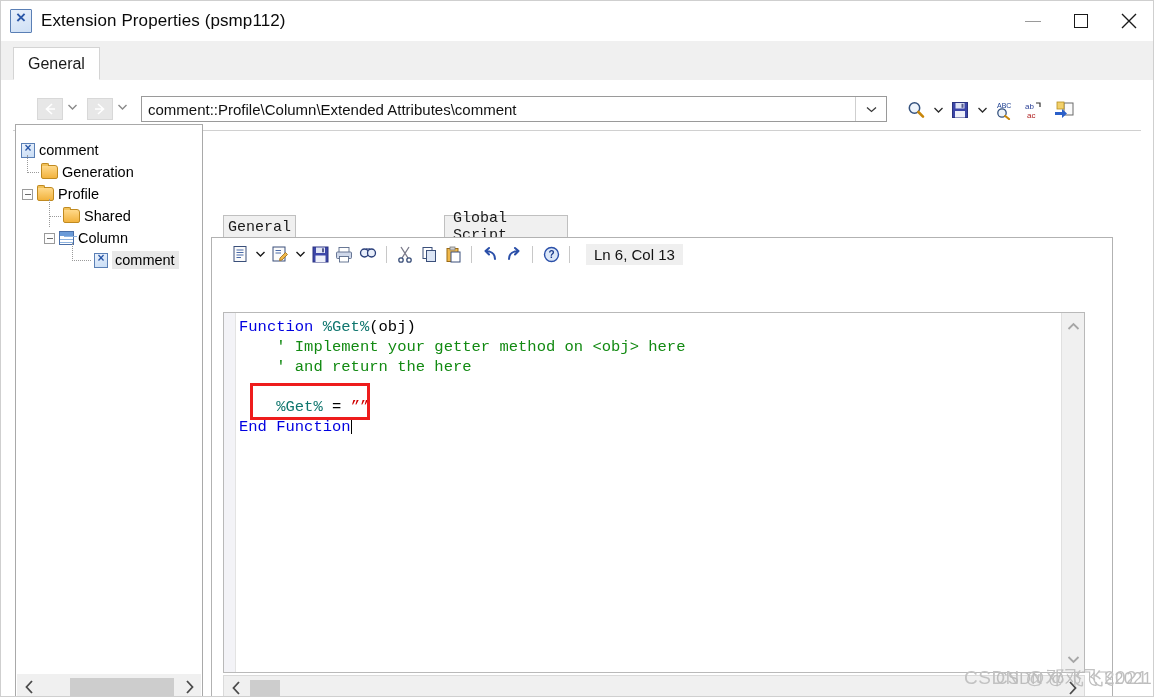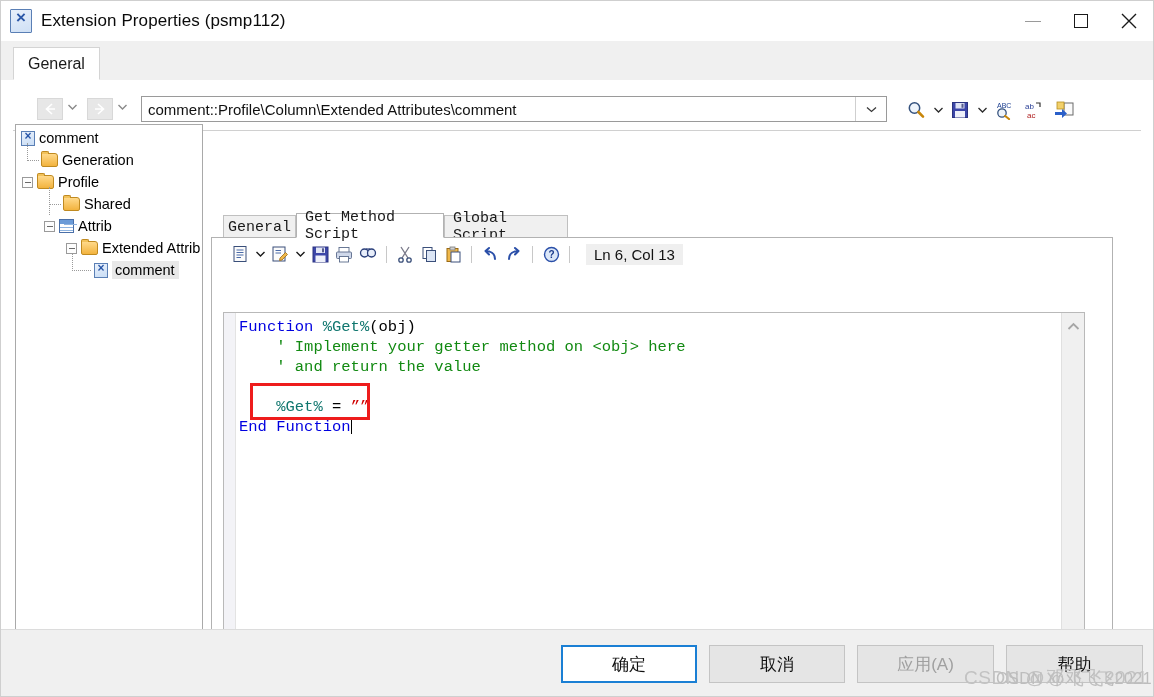--- a/index.html
+++ b/index.html
@@ -156,21 +156,21 @@
   
   .treepanel {
     position: absolute; left: 14px; top: 44px;
     width: 188px; height: 578px;
     background: #ffffff;
     border: 1px solid #a9a9a9;
     box-sizing: border-box;
     overflow: hidden;
   }
   .tree {
-    position: absolute; left: 0; top: 2px;
+    position: absolute; left: 0; top: 14px;
     width: 186px;
     font-size: 14.5px;
     color: #000;
   }
   .tnode {
     position: relative;
     height: 22px;
     display: flex; align-items: center;
     white-space: nowrap;
   }
@@ -579,28 +579,23 @@
         <div class="tnode" style="padding-left:47px;">
           <div class="dotelbow" style="left:33px; top:-6px; width:11px; height:17px;"></div>
           <div class="ico-folder"></div>
           <span class="lbl">Shared</span>
         </div>
 
         <div class="tnode" style="padding-left:28px;">
           <div class="dotline" style="left:33px; top:-11px; height:11px;"></div>
           <div class="expander"></div>
           <div class="ico-table" style="margin-left:4px;"></div>
-          <span class="lbl">Attrib</span>
-        </div>
-
-        <div class="tnode" style="padding-left:50px;">
-          <div class="expander"></div>
-          <div class="ico-folder" style="margin-left:4px;"></div>
-          <span class="lbl">Extended Attrib</span>
-        </div>
+          <span class="lbl">Column</span>
+        </div>
+
 
         <div class="tnode" style="padding-left:78px;">
           <div class="dotelbow" style="left:56px; top:-6px; width:18px; height:17px;"></div>
           <div class="ico-doc"></div>
           <span class="lbl sel">comment</span>
         </div>
       </div>
 
       <div class="tree-hscroll">
         <div class="sb-arrow">
@@ -614,21 +609,20 @@
             <path d="M3 1 L8.5 7 L3 13" stroke="#4a4a4a" stroke-width="1.8" fill="none"></path>
           </svg>
         </div>
       </div>
     </div>
 
     <div class="editorpanel">
 
       <div class="inner-tabstrip">
         <div class="itab" style="left:12px; width:73px;">General</div>
-        <div class="itab active" style="left:85px; width:148px;">Get Method Script</div>
         <div class="itab" style="left:233px; width:124px;">Global Script</div>
       </div>
 
       <div class="inner-body">
 
         <div class="edtoolbar">
           <div class="tbicon">
             <svg width="18" height="18" viewBox="0 0 18 18">
               <rect x="3" y="1.5" width="12" height="15" fill="#fbfbfb" stroke="#3a4f7a" stroke-width="1"></rect>
               <path d="M5.5 5 H12.5 M5.5 7.5 H12.5 M5.5 10 H12.5 M5.5 12.5 H10" stroke="#4a6aa8" stroke-width="1.1"></path>
@@ -714,21 +708,21 @@
           </div>
           <div class="tbsep"></div>
           <div class="lncol">Ln 6, Col 13</div>
         </div>
 
         <div class="codearea">
           <div class="gutter"></div>
 
           <div class="code"><span class="c-kw">Function </span><span class="c-id">%Get%</span><span class="c-pl">(obj)</span>
 <span class="c-cm">    ' Implement your getter method on &lt;obj&gt; here</span>
-<span class="c-cm">    ' and return the value</span>
+<span class="c-cm">    ' and return the here</span>
 <span class="c-pl"></span>
 <span class="c-pl">    </span><span class="c-id">%Get%</span><span class="c-pl"> = </span><span class="c-str">””</span>
 <span class="c-kw">End Function</span><span class="caret-bar"></span></div>
 
           <div class="redbox"></div>
 
           <div class="v-scroll">
             <div class="vs-arrow vs-up">
               <svg width="13" height="9" viewBox="0 0 13 9">
                 <path d="M1.5 7 L6.5 2 L11.5 7" stroke="#a6a6a6" stroke-width="1.8" fill="none"></path>
@@ -753,23 +747,17 @@
             <svg width="11" height="14" viewBox="0 0 11 14">
               <path d="M3 1 L8.5 7 L3 13" stroke="#4a4a4a" stroke-width="1.8" fill="none"></path>
             </svg>
           </div>
         </div>
 
       </div>
     </div>
   </div>
 
-  <div class="btnbar">
-    <div class="dlgbtn primary b-ok">确定</div>
-    <div class="dlgbtn b-cancel">取消</div>
-    <div class="dlgbtn disabled b-apply">应用(A)</div>
-    <div class="dlgbtn b-help">帮助</div>
-  </div>
 
   <div class="watermark">CSDN @邓飞飞2021</div>
   <div class="watermark w2">CSDN @邓飞飞2021</div>
 
 </div>
 
 </body></html>

